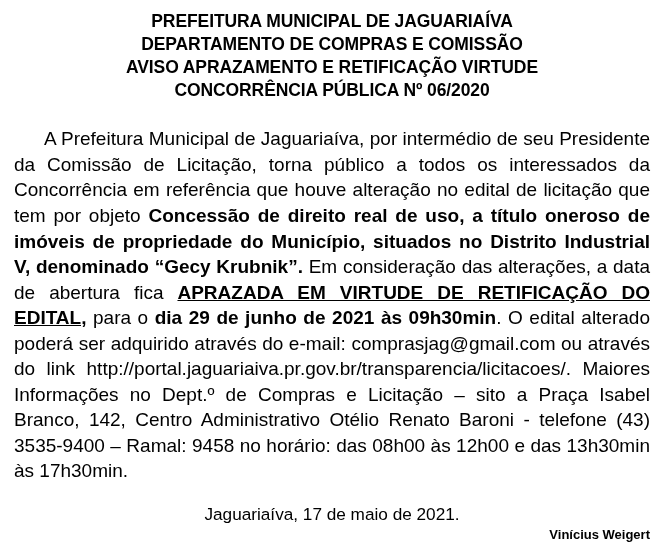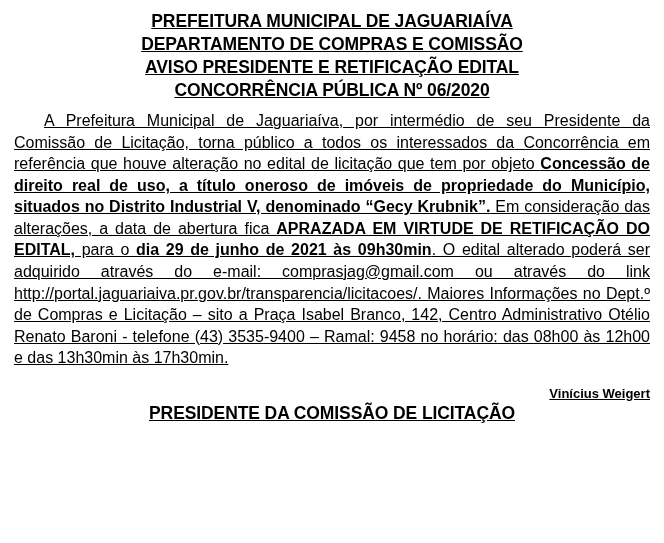--- a/index.html
+++ b/index.html
@@ -13,35 +13,34 @@
     font-family: "Liberation Sans", sans-serif;
     color: #000000;
     overflow: hidden;
   }
   .page {
     box-sizing: border-box;
     width: 664px;
     height: 543px;
     padding: 10px 14px 8px 14px;
     background: #ffffff;
-    text-decoration: underline;
   }
   .header {
     text-align: center;
     font-weight: bold;
     font-size: 17.5px;
     line-height: 1.32;
     letter-spacing: -0.1px;
   }
   .header div {
     white-space: nowrap;
   }
   .body-text {
-    margin-top: 8px;
-    font-size: 16px;
+    margin-top: 24px;
+    font-size: 19px;
     line-height: 1.345;
     text-align: justify;
     text-justify: inter-word;
     text-indent: 30px;
   }
   .body-text b {
     font-weight: bold;
   }
   .body-text u {
     text-decoration: underline;
@@ -70,22 +69,23 @@
   }
 </style>
 </head>
 <body>
 
 <div class="page">
 
   <div class="header">
     <div>PREFEITURA MUNICIPAL DE JAGUARIAÍVA</div>
     <div>DEPARTAMENTO DE COMPRAS E COMISSÃO</div>
-    <div>AVISO PRESIDENTE E RETIFICAÇÃO EDITAL</div>
+    <div>AVISO APRAZAMENTO E RETIFICAÇÃO VIRTUDE</div>
     <div>CONCORRÊNCIA PÚBLICA Nº 06/2020</div>
   </div>
 
   <p class="body-text"><span>A Prefeitura Municipal de Jaguariaíva, por intermédio de seu Presidente da Comissão de Licitação, torna público a todos os interessados da Concorrência em referência que houve alteração no edital de licitação que tem por objeto </span><b>Concessão de direito real de uso, a título oneroso de imóveis de propriedade do Município, situados no Distrito Industrial V, denominado “Gecy Krubnik”.</b><span> Em consideração das alterações, a data de abertura fica </span><b><u>APRAZADA EM VIRTUDE DE RETIFICAÇÃO DO EDITAL,</u></b><span> para o </span><b>dia 29 de junho de 2021 às 09h30min</b><span>. O edital alterado poderá ser adquirido através do e-mail: comprasjag@gmail.com ou através do link </span><span class="link-line">http://portal.jaguariaiva.pr.gov.br/transparencia/licitacoes/.</span><span> Maiores Informações no Dept.º de Compras e Licitação – sito a Praça Isabel Branco, 142, Centro Administrativo Otélio Renato Baroni - telefone (43) 3535-9400 – Ramal: 9458 no horário: das 08h00 às 12h00 e das 13h30min às 17h30min.</span></p>
 
+  <div class="sign-city">Jaguariaíva, 17 de maio de 2021.</div>
   <div class="sign-name">Vinícius Weigert</div>
   <div class="sign-role">PRESIDENTE DA COMISSÃO DE LICITAÇÃO</div>
 
 </div>
 
 </body></html>

